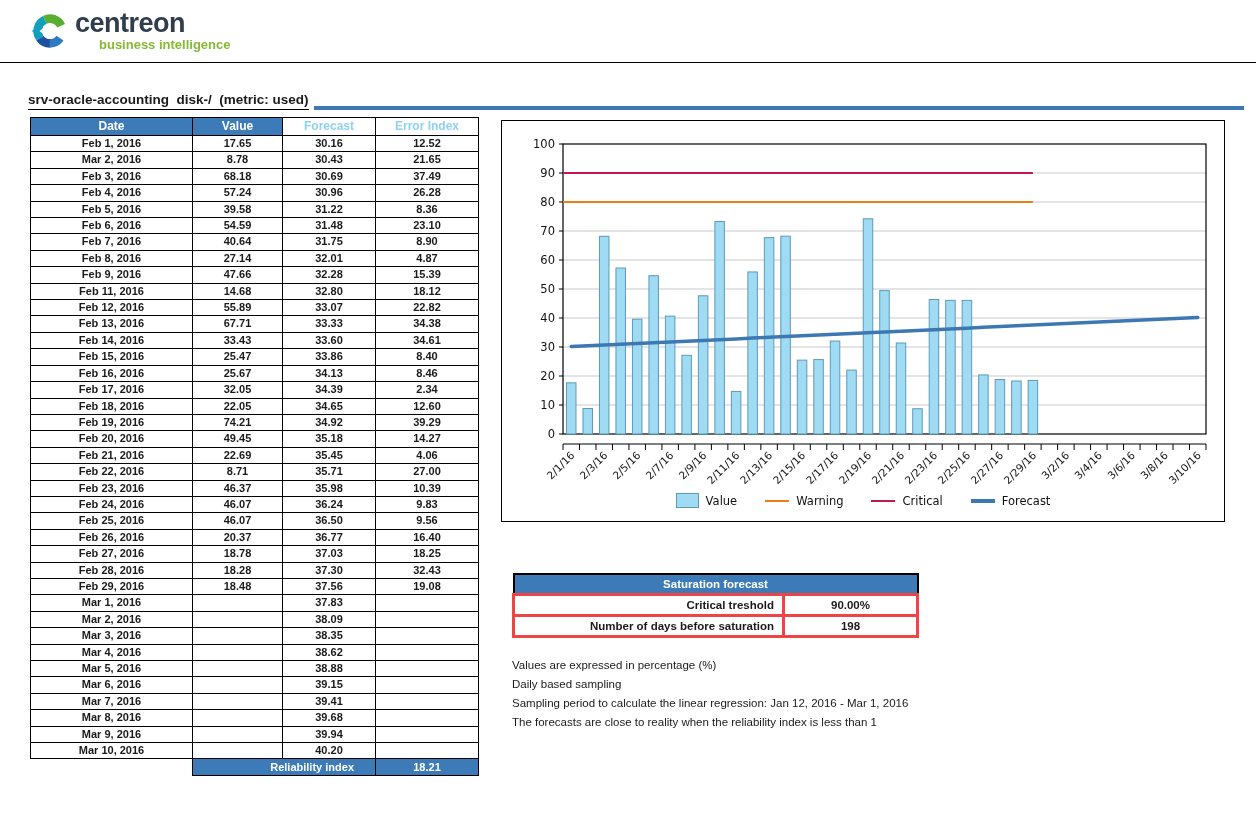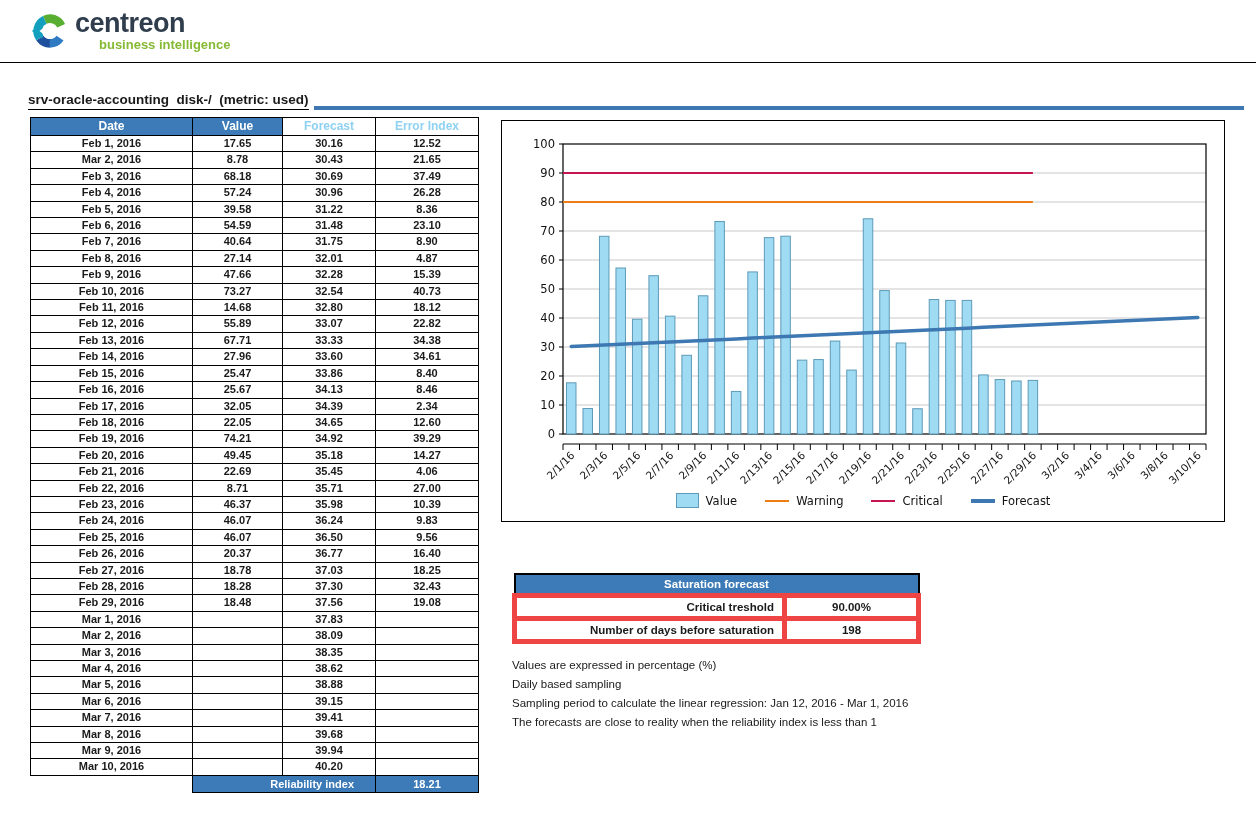--- a/index.html
+++ b/index.html
@@ -38,21 +38,21 @@
   .legend .item{display:flex;align-items:center;margin:0 14px;}
   .legend .sw{margin-right:7px;}
   .sw-box{width:21px;height:13px;background:#9fdbf2;border:1px solid #5d9ab8;}
   .sw-line{width:24px;height:0;border-top:2px solid #ed7d14;}
   .sw-line.crit{border-top-color:#c51652;}
   .sw-line.fc{border-top-width:4px;border-top-color:#3e78b2;}
   
   .sat-table{position:absolute;left:512px;top:573px;border-collapse:collapse;table-layout:fixed;
     font-size:11.5px;font-weight:bold;}
   .sat-table col.s-label{width:270px}.sat-table col.s-val{width:134px}
-  .sat-table th,.sat-table td{border:5px solid #ef4444;height:18px;line-height:18px;padding:0;}
+  .sat-table th,.sat-table td{border:3px solid #ef4444;height:18px;line-height:18px;padding:0;}
   .sat-table th{background:#3c7bb7;color:#fff;text-align:center;border:2px solid #000;border-bottom:1px solid #000;}
   .sat-table td.lbl{text-align:right;padding-right:8px;}
   .sat-table td.val{text-align:center;}
   
   .notes{position:absolute;left:512px;top:656px;font-size:11.5px;font-weight:normal;line-height:19px;color:#1a1a1a;}
 </style>
 </head>
 <body>
 
 <div class="logo">
@@ -140,46 +140,40 @@
         <td>32.01</td>
         <td>4.87</td>
       </tr>
       <tr>
         <td>Feb 9, 2016</td>
         <td>47.66</td>
         <td>32.28</td>
         <td>15.39</td>
       </tr>
       <tr>
-        <td>Feb 10, 2016</td>
-        <td>73.27</td>
-        <td>32.54</td>
-        <td>40.73</td>
-      </tr>
-      <tr>
         <td>Feb 11, 2016</td>
         <td>14.68</td>
         <td>32.80</td>
         <td>18.12</td>
       </tr>
       <tr>
         <td>Feb 12, 2016</td>
         <td>55.89</td>
         <td>33.07</td>
         <td>22.82</td>
       </tr>
       <tr>
         <td>Feb 13, 2016</td>
         <td>67.71</td>
         <td>33.33</td>
         <td>34.38</td>
       </tr>
       <tr>
         <td>Feb 14, 2016</td>
-        <td>27.96</td>
+        <td>33.43</td>
         <td>33.60</td>
         <td>34.61</td>
       </tr>
       <tr>
         <td>Feb 15, 2016</td>
         <td>25.47</td>
         <td>33.86</td>
         <td>8.40</td>
       </tr>
       <tr>

